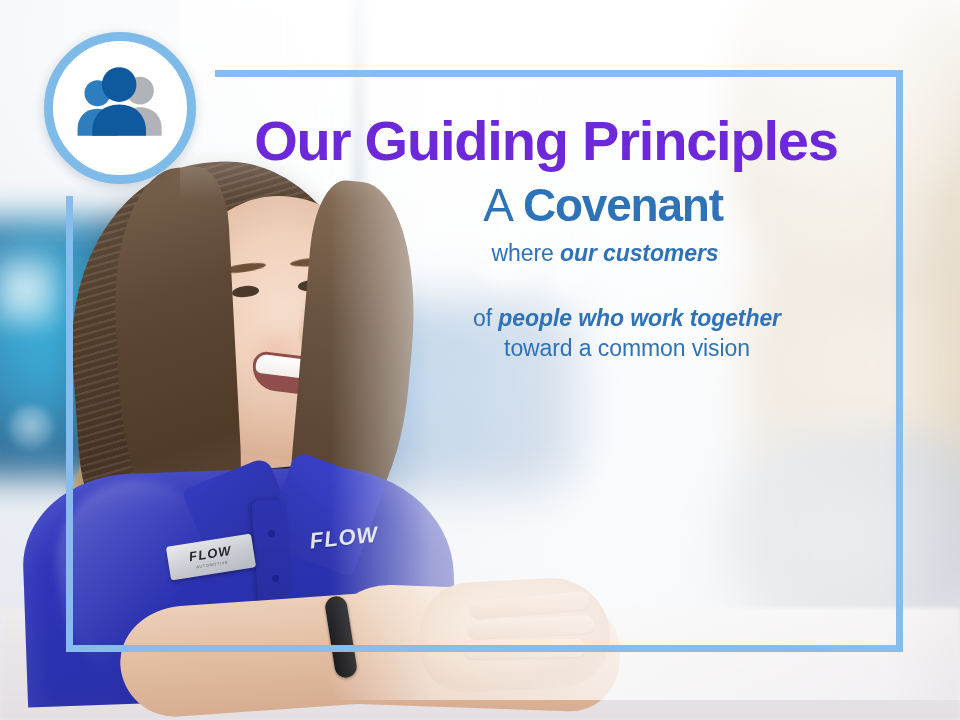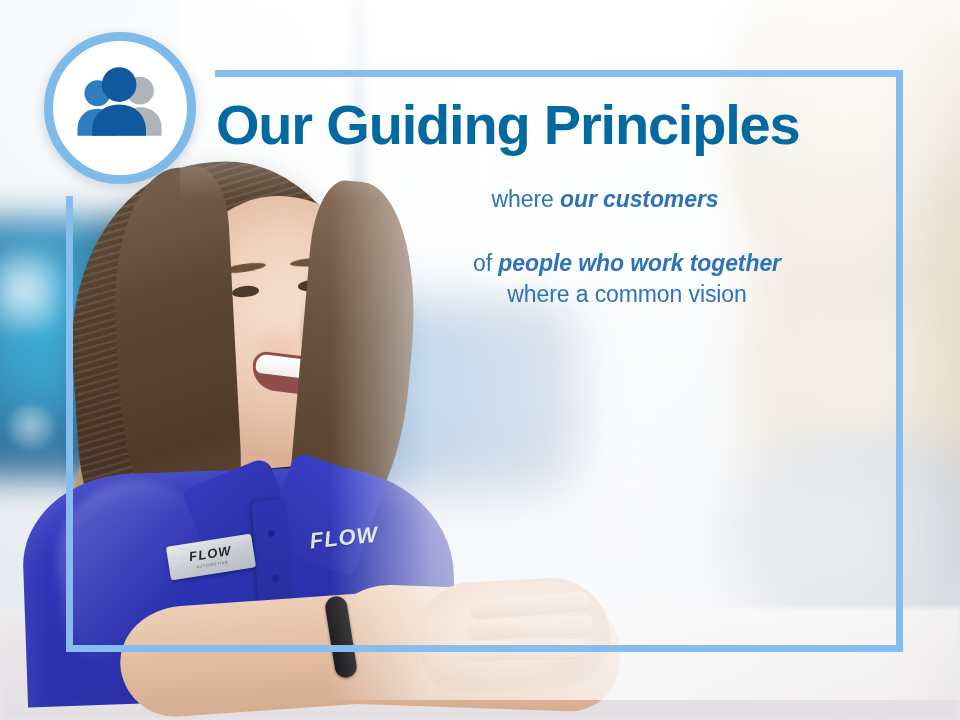--- a/index.html
+++ b/index.html
@@ -299,24 +299,25 @@
     border-radius:50%;
     background:#ffffff;
     border:9px solid #7fbbe8;
     box-shadow:0 3px 12px rgba(30,60,95,.20);
     display:flex; align-items:center; justify-content:center;
   }
   .badge-circle svg{ width:104px; height:104px; display:block; }
 
   
   .headline{
-    position:absolute; left:216px; top:96px; width:660px;
+    position:absolute; left:216px; top:112px; width:660px;
+    text-align:center;
     font:700 56px/1.04 "Liberation Sans", sans-serif;
     letter-spacing:-1.2px;
-    color:#0369a1;
+    color:#6d28d9;
   }
 
   .principles{
     position:absolute; left:300px; top:178px; width:600px;
     text-align:center;
   }
   .p-block{ margin-bottom:6px; }
   .p-main{
     font:300 46px/1.18 "Liberation Sans", sans-serif;
     color:#2E72B8;
@@ -433,25 +434,26 @@
         <path d="M59 56c-19 0-31 13-31 30v6h62v-6c0-17-12-30-31-30z" fill="#10599F"></path>
       </svg>
     </span>
   </div>
 
   <div class="headline">Our Guiding Principles</div>
 
   <div class="principles">
 
     <div class="p-block" id="block-covenant">
+      <div class="p-main"><span>A </span><span class="kw">Covenant</span></div>
       <div class="p-sub"><span>where </span><b>our customers</b></div>
     </div>
 
     <div class="p-block" id="block-community">
-      <div class="p-sub"><span>of </span><b>people who work together</b><br><span>where a common vision</span></div>
+      <div class="p-sub"><span>of </span><b>people who work together</b><br><span>toward a common vision</span></div>
     </div>
 
     <div class="p-block" id="block-commitment">
     </div>
 
   </div>
 
 </div>
 
 </body></html>

